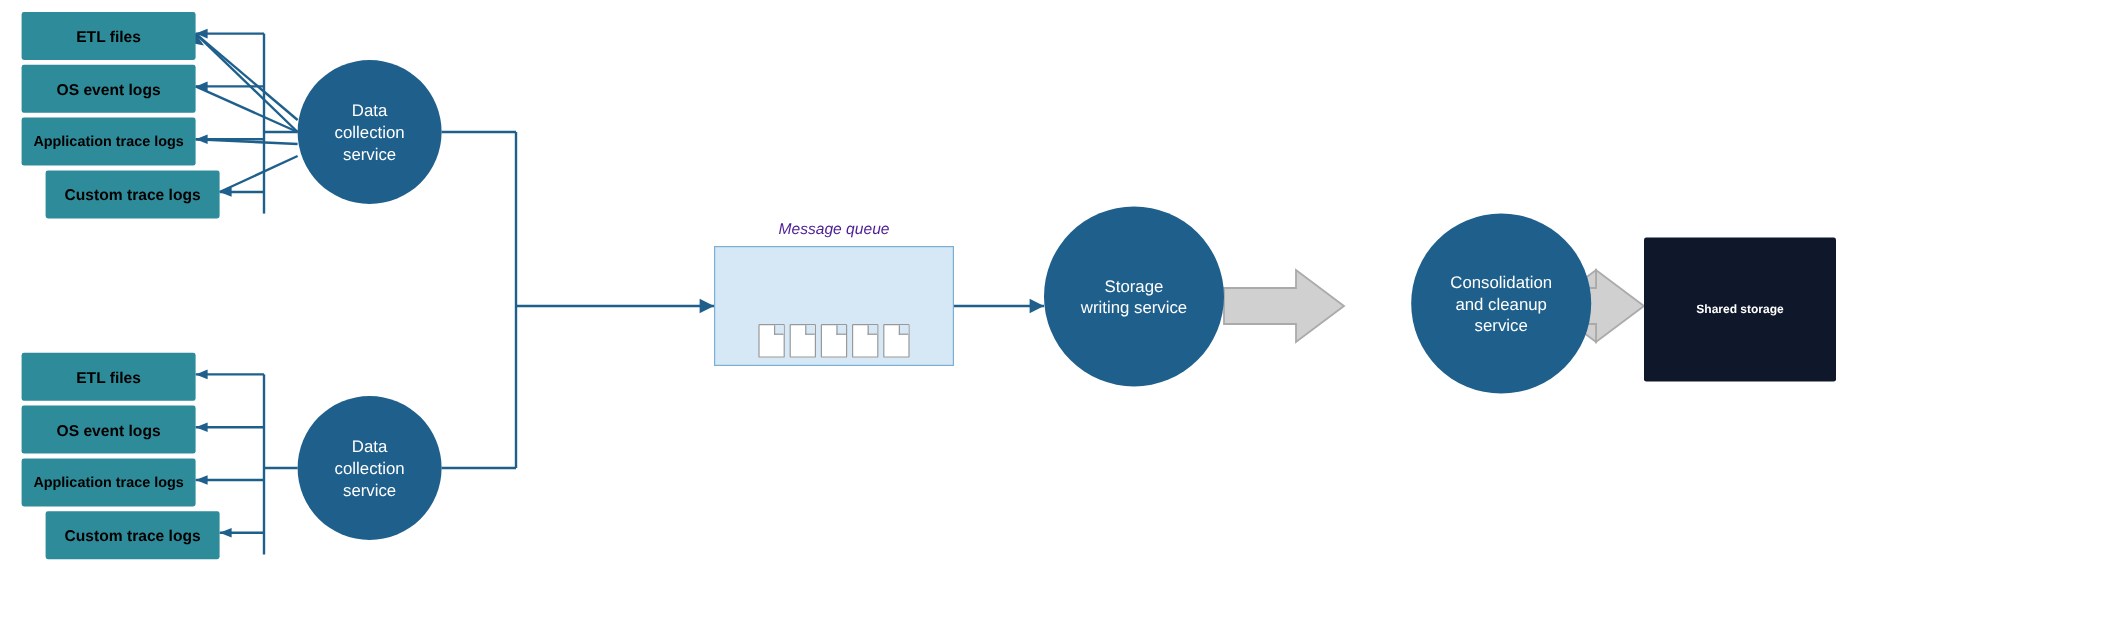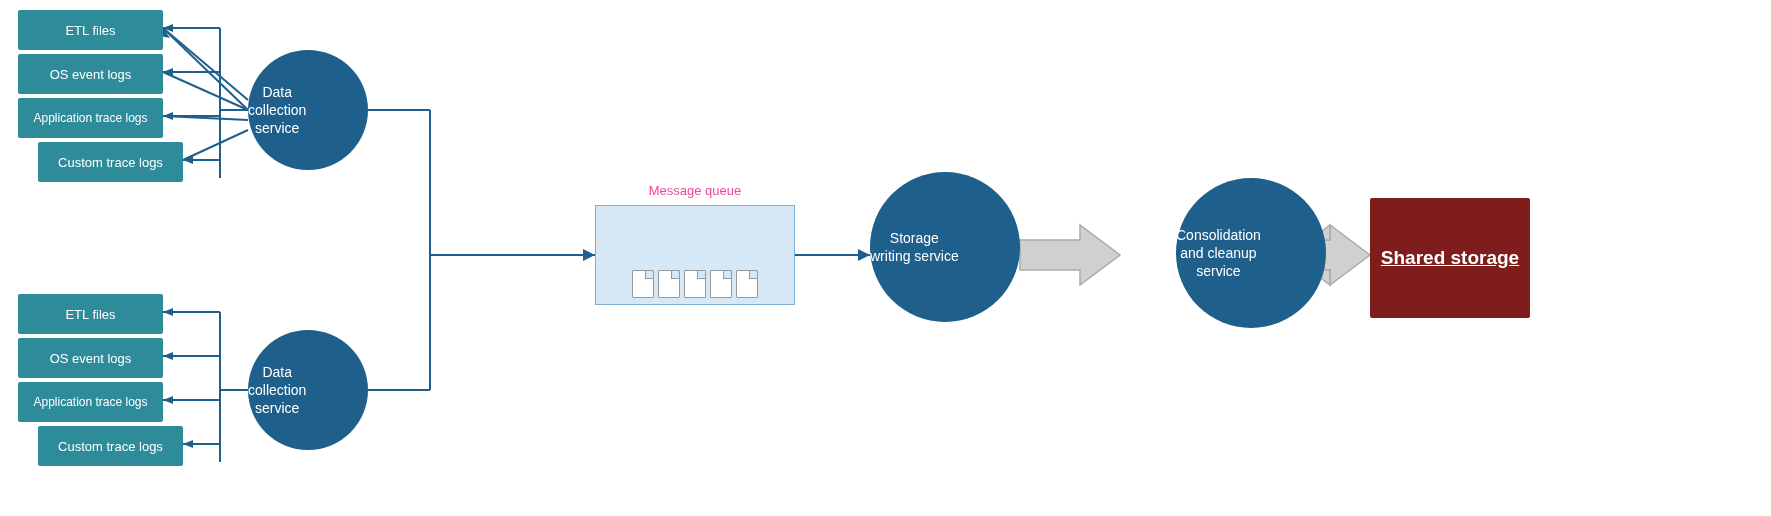--- a/index.html
+++ b/index.html
@@ -14,39 +14,40 @@
     .diagram {
       position: relative;
       width: 1771px;
       height: 516px;
     }
 
     
     .teal-box {
       position: absolute;
       background: #2e8b9a;
-      color: #ffffff;
+      color: #000000;
       font-size: 13px;
-      font-weight: 400;
+      font-weight: 700;
       display: flex;
       align-items: center;
       justify-content: center;
       text-align: center;
       border-radius: 2px;
       padding: 20px 8px;
     }
 
     
     .blue-circle {
       position: absolute;
       background: #1e5f8c;
       color: #fff;
       border-radius: 50%;
       display: flex;
       align-items: center;
+      justify-content: center;
       text-align: center;
       font-size: 14px;
       font-weight: 500;
       line-height: 1.3;
     }
 
     
     .mq-box {
       position: absolute;
       background: #d6e8f5;
@@ -54,22 +55,23 @@
       display: flex;
       flex-direction: column;
       align-items: center;
       justify-content: flex-end;
       padding-bottom: 6px;
     }
 
     .mq-label {
       position: absolute;
       font-size: 13px;
-      color: #ec4899;
-      text-align: center;
+      color: #4c1d95;
+      text-align: center;
+      font-style: italic;
     }
 
     
     .doc-icons {
       display: flex;
       gap: 4px;
       align-items: flex-end;
     }
     .doc-icon {
       width: 22px;
@@ -85,30 +87,29 @@
       top: 0; right: 0;
       width: 7px; height: 7px;
       background: #d6e8f5;
       border-left: 1.5px solid #999;
       border-bottom: 1.5px solid #999;
     }
 
     
     .shared-storage {
       position: absolute;
-      background: #7f1d1d;
+      background: #0f172a;
       color: #fff;
-      font-size: 19px;
+      font-size: 10px;
       font-weight: 600;
       display: flex;
       align-items: center;
       justify-content: center;
       text-align: center;
       border-radius: 2px;
-      text-decoration: underline;
     }
 
     
     .arrows-svg {
       position: absolute;
       top: 0; left: 0;
       width: 1771px;
       height: 516px;
       pointer-events: none;
     }

